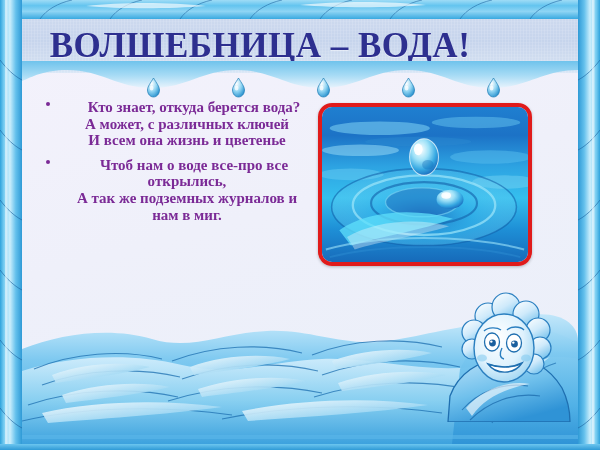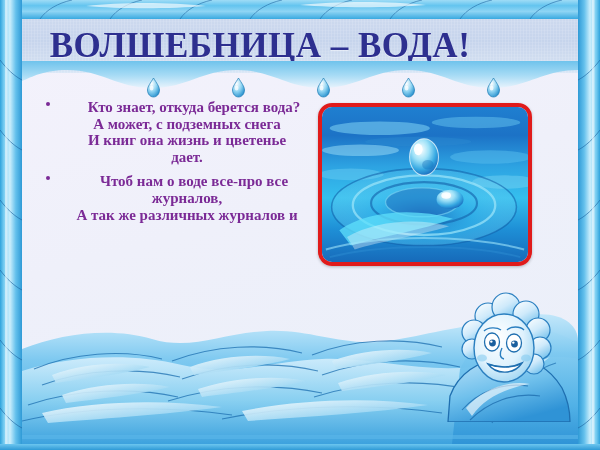--- a/index.html
+++ b/index.html
@@ -151,30 +151,30 @@
       <ellipse cx="5.6" cy="11" rx="1.9" ry="2.6" fill="#ffffff" opacity=".75"></ellipse>
     </svg>
 
     <div id="title-text">ВОЛШЕБНИЦА – ВОДА!</div>
 
     <div id="poem">
 
       <div class="stanza">
         <span class="bullet"></span>
         <span class="line first">Кто знает, откуда берется вода?</span>
-        <span class="line">А может, с подземных снега</span>
-        <span class="line">И книг она жизнь и цветенье</span>
-        <span class="line">дает.</span>
+        <span class="line">А может, с различных ключей</span>
+        <span class="line">И всем она жизнь и цветенье</span>
       </div>
 
       <div class="stanza">
         <span class="bullet"></span>
         <span class="line first">Чтоб нам о воде все-про все</span>
-        <span class="line">журналов,</span>
-        <span class="line">А так же различных журналов и</span>
+        <span class="line">открылись,</span>
+        <span class="line">А так же подземных журналов и</span>
+        <span class="line">нам в миг.</span>
       </div>
 
     </div>
 
     <div id="photo-frame">
       <svg id="photo" viewBox="0 0 214 163" preserveAspectRatio="none">
         <defs>
           <linearGradient id="wbg" x1="0" y1="0" x2="0" y2="1">
             <stop offset="0%" stop-color="#1f7fd0"></stop>
             <stop offset="18%" stop-color="#1c72c6"></stop>

